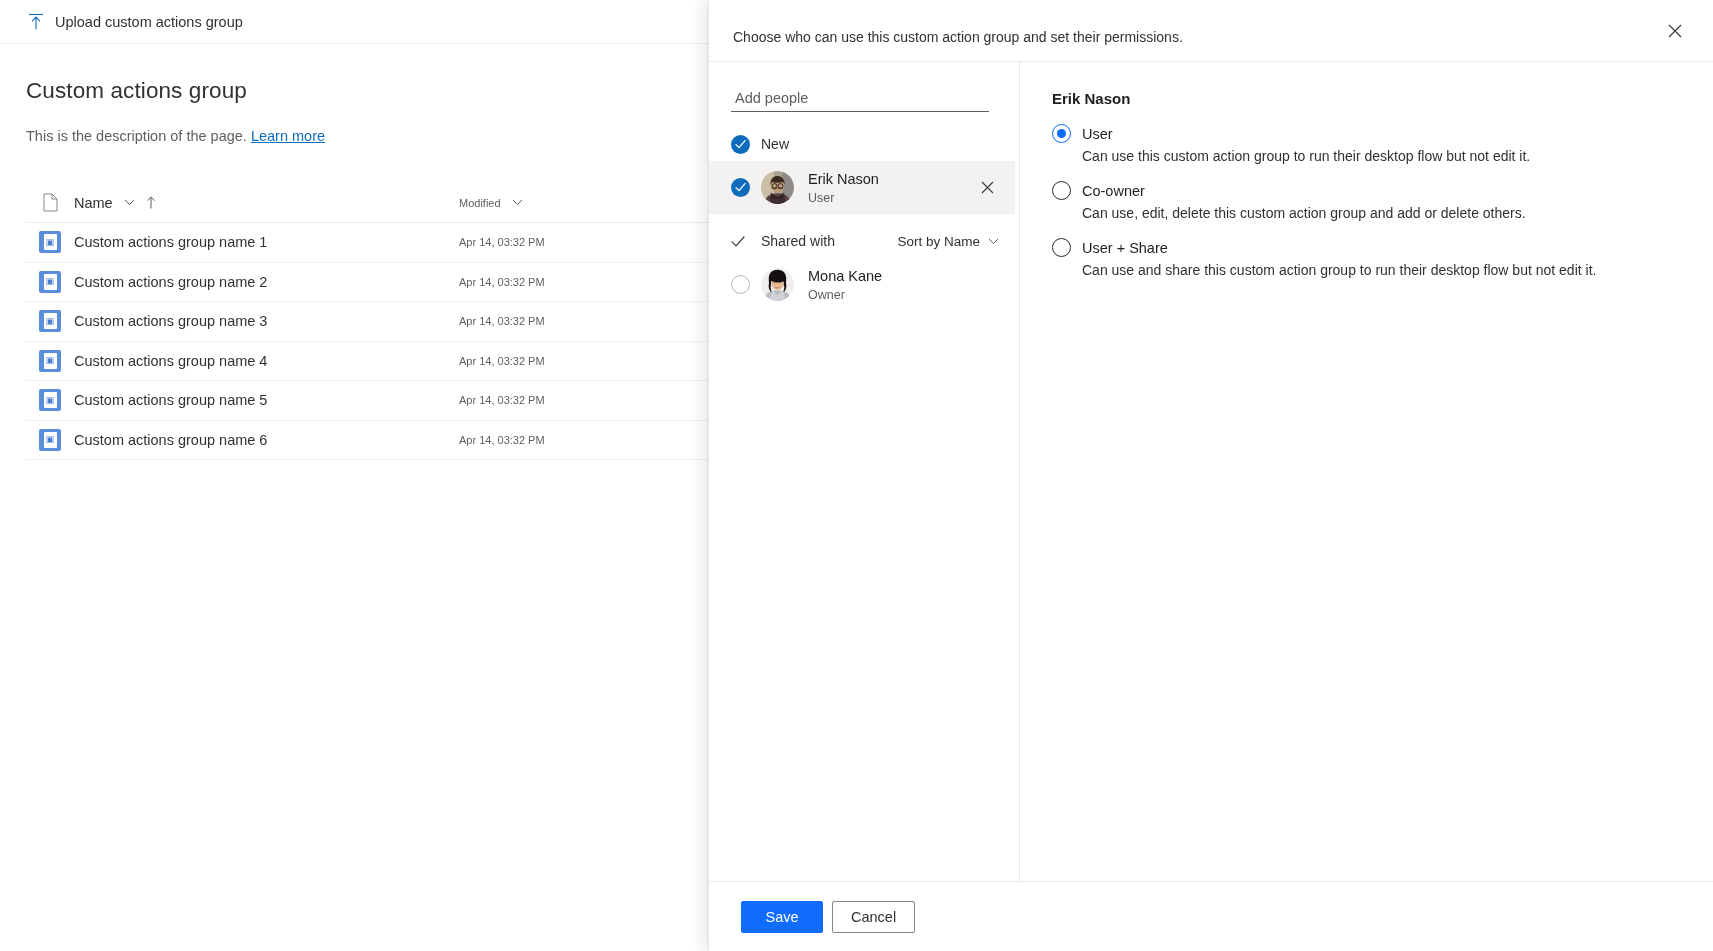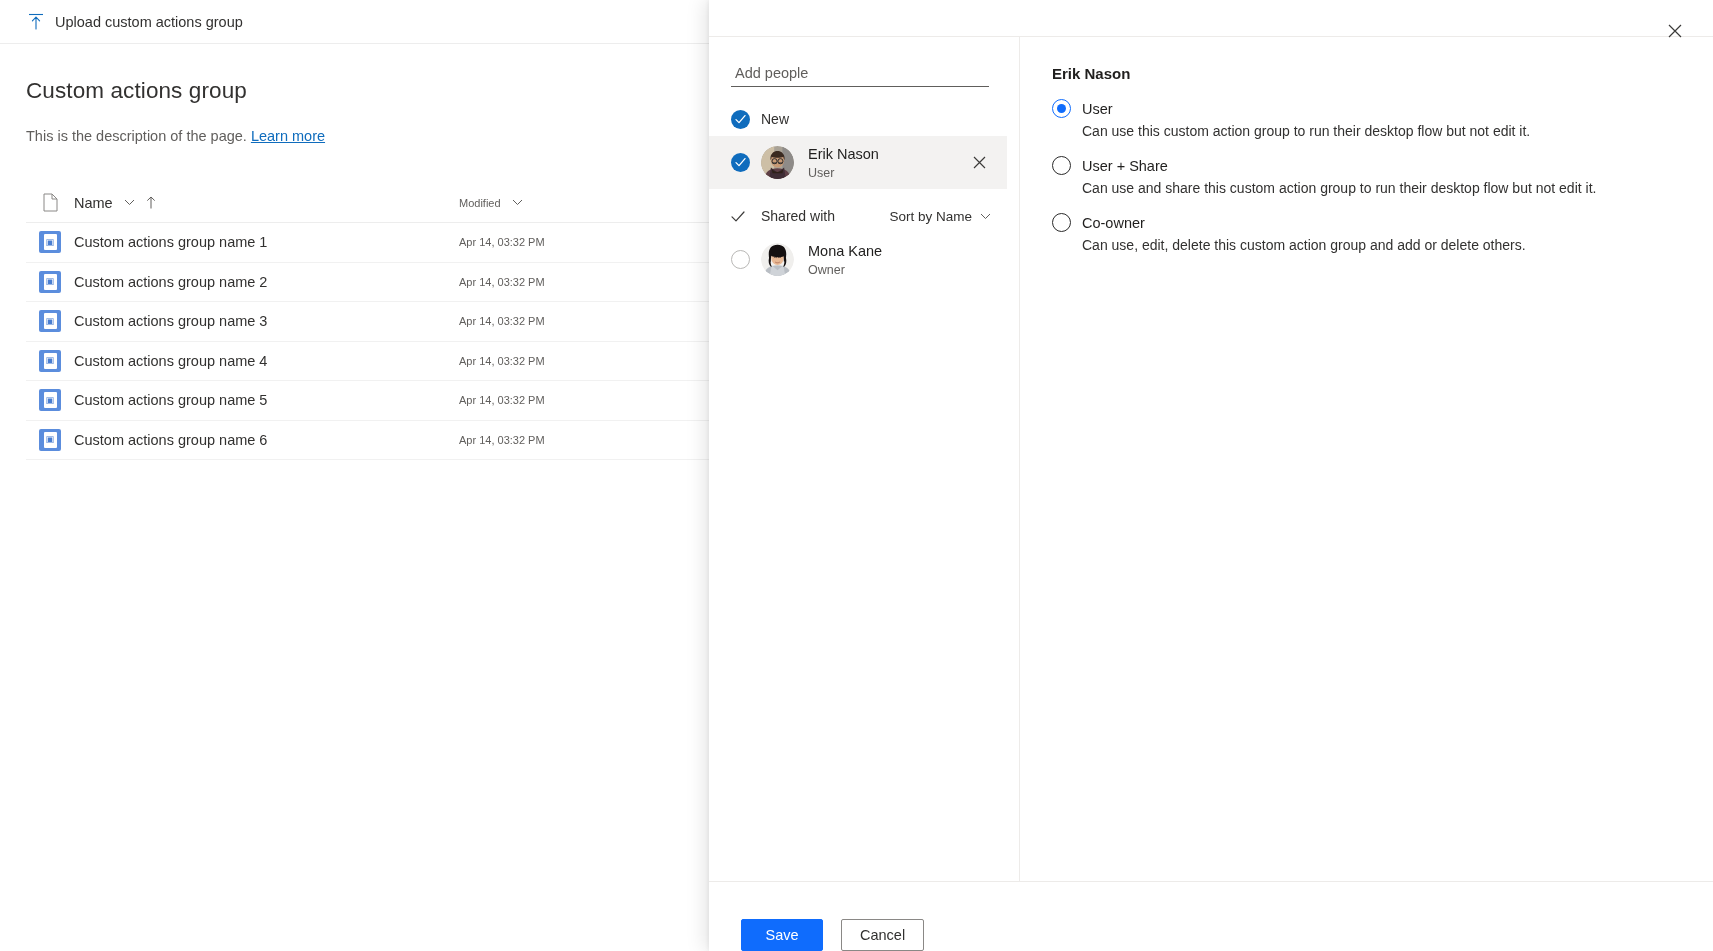--- a/index.html
+++ b/index.html
@@ -81,21 +81,21 @@
     width: 32px; height: 32px; display: flex; align-items: center; justify-content: center;
     cursor: pointer;
   }
   .close-glyph { width: 14px; height: 14px; display:block; }
 
   .panel-main {
     flex: 1; display: flex; border-top: 1px solid #edebe9; min-height: 0;
   }
   .people-col {
     width: 311px; border-right: 1px solid #edebe9;
-    padding: 22px 12px 0 0; flex-shrink: 0;
+    padding: 22px 4px 0 0; flex-shrink: 0;
   }
   .perm-col { flex: 1; padding: 28px 0 0 32px; }
 
   .add-people {
     margin: 0 22px 0 22px;
     border: none; border-bottom: 1px solid #605e5c;
     height: 28px; width: 258px; font-size: 14.5px;
     color: #323130; outline: none; background: transparent;
     font-family: "Liberation Sans", sans-serif;
     padding: 0 4px;
@@ -162,21 +162,21 @@
   }
   .radio.on { border-color: #0f6cfd; }
   .radio.on::after {
     content: ""; width: 9.5px; height: 9.5px; border-radius: 50%; background: #0f6cfd;
   }
   .opt-label { font-size: 14.5px; color: #201f1e; }
   .opt-desc { margin-top: 5px; padding-left: 30px; font-size: 14px; color: #323130; }
 
   .panel-foot {
     height: 70px; border-top: 1px solid #edebe9;
-    display: flex; align-items: flex-end; gap: 18px; padding-left: 32px;
+    display: flex; align-items: center; gap: 9px; padding-left: 32px;
     flex-shrink: 0;
   }
   .btn {
     height: 32px; min-width: 82px; padding: 0 18px;
     font-size: 14.5px; font-family: "Liberation Sans", sans-serif;
     border-radius: 2px; cursor: pointer;
   }
   .btn-primary { background: #0f6cfd; color: #fff; border: 1px solid #0f6cfd; }
   .btn-default { background: #fff; color: #323130; border: 1px solid #8a8886; }
 </style>
@@ -326,20 +326,21 @@
           <div class="c-size">28 MB</div>
         </div>
 
       </div>
     </div>
   </div>
 
   <div class="panel">
 
     <div class="panel-head">
+      <div class="panel-sub">Choose who can use this custom action group and set their permissions.</div>
       <div class="panel-close">
         <span>
           <svg class="close-glyph" viewBox="0 0 14 14">
               <path d="M1 1l12 12M13 1L1 13" stroke="#3b3a39" stroke-width="1.2" fill="none"></path>
             </svg>
         </span>
       </div>
     </div>
 
     <div class="panel-main">
@@ -457,31 +458,31 @@
           <div class="opt-line">
             <span class="radio on"></span>
             <span class="opt-label">User</span>
           </div>
           <div class="opt-desc">Can use this custom action group to run their desktop flow but not edit it.</div>
         </div>
 
         <div class="perm-opt">
           <div class="opt-line">
             <span class="radio"></span>
-            <span class="opt-label">User + Share</span>
-          </div>
-          <div class="opt-desc">Can use and share this custom action group to run their desktop flow but not edit it.</div>
+            <span class="opt-label">Co-owner</span>
+          </div>
+          <div class="opt-desc">Can use, edit, delete this custom action group and add or delete others.</div>
         </div>
 
         <div class="perm-opt">
           <div class="opt-line">
             <span class="radio"></span>
-            <span class="opt-label">Co-owner</span>
-          </div>
-          <div class="opt-desc">Can use, edit, delete this custom action group and add or delete others.</div>
+            <span class="opt-label">User + Share</span>
+          </div>
+          <div class="opt-desc">Can use and share this custom action group to run their desktop flow but not edit it.</div>
         </div>
       </div>
 
     </div>
 
     <div class="panel-foot">
       <button class="btn btn-primary">Save</button>
       <button class="btn btn-default">Cancel</button>
     </div>
 

